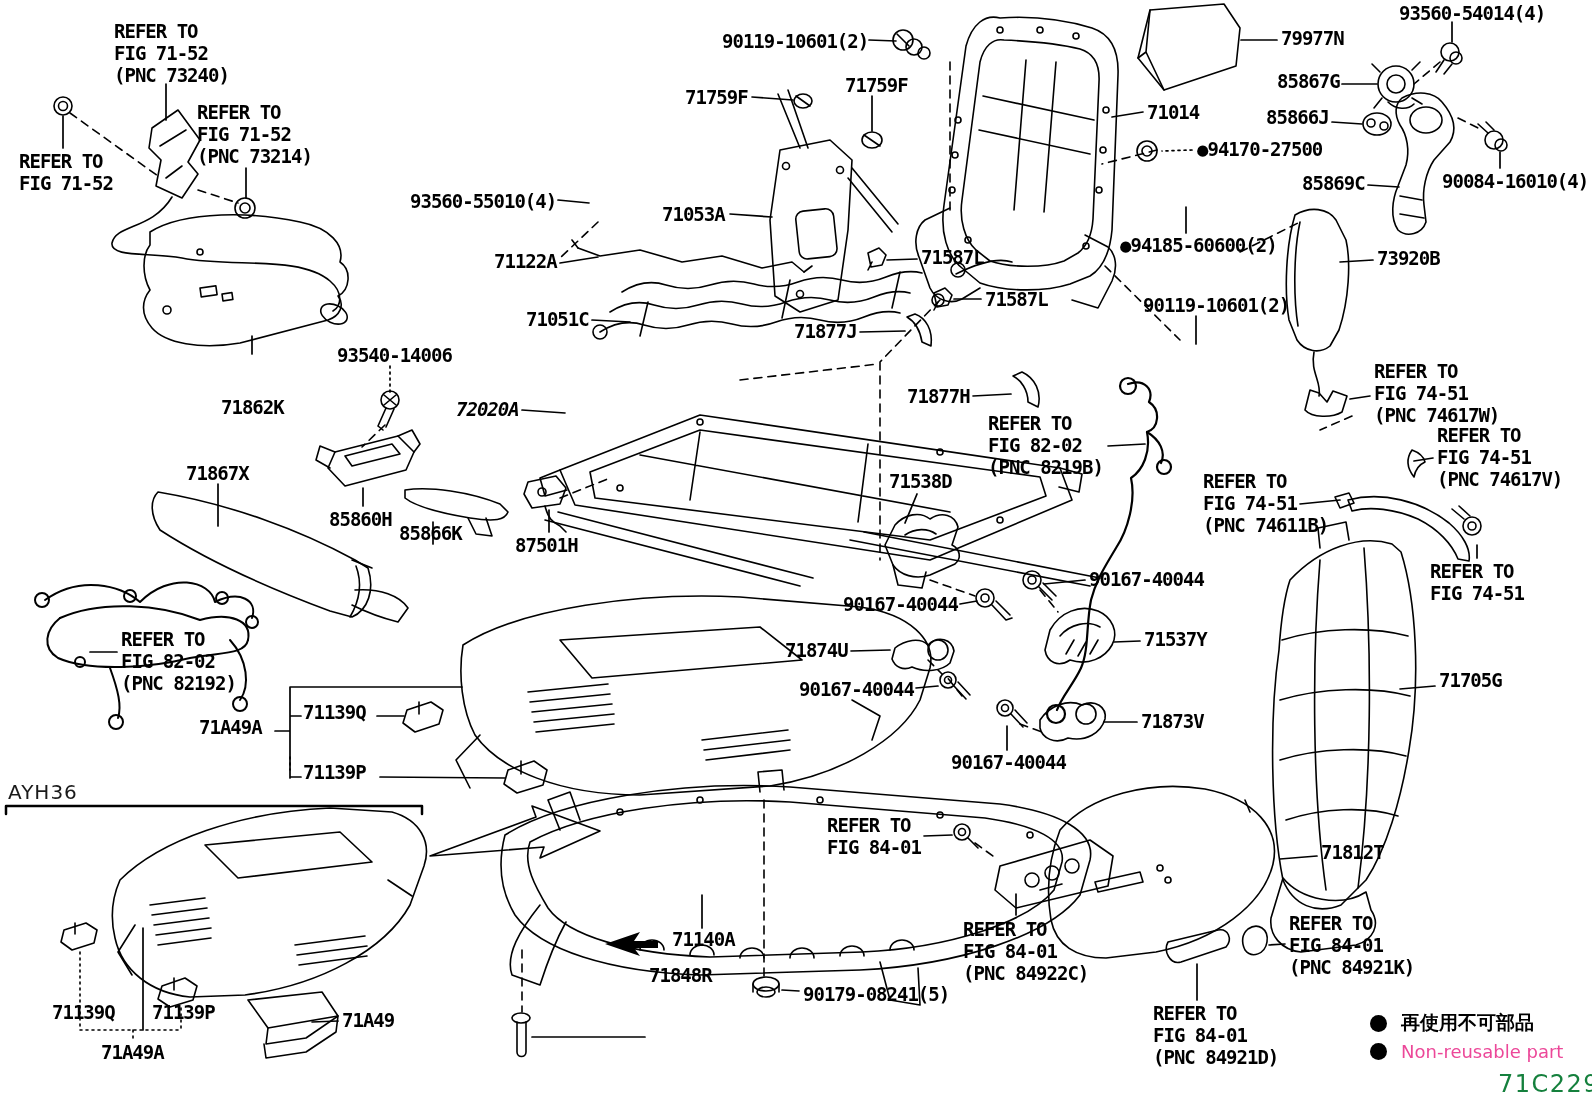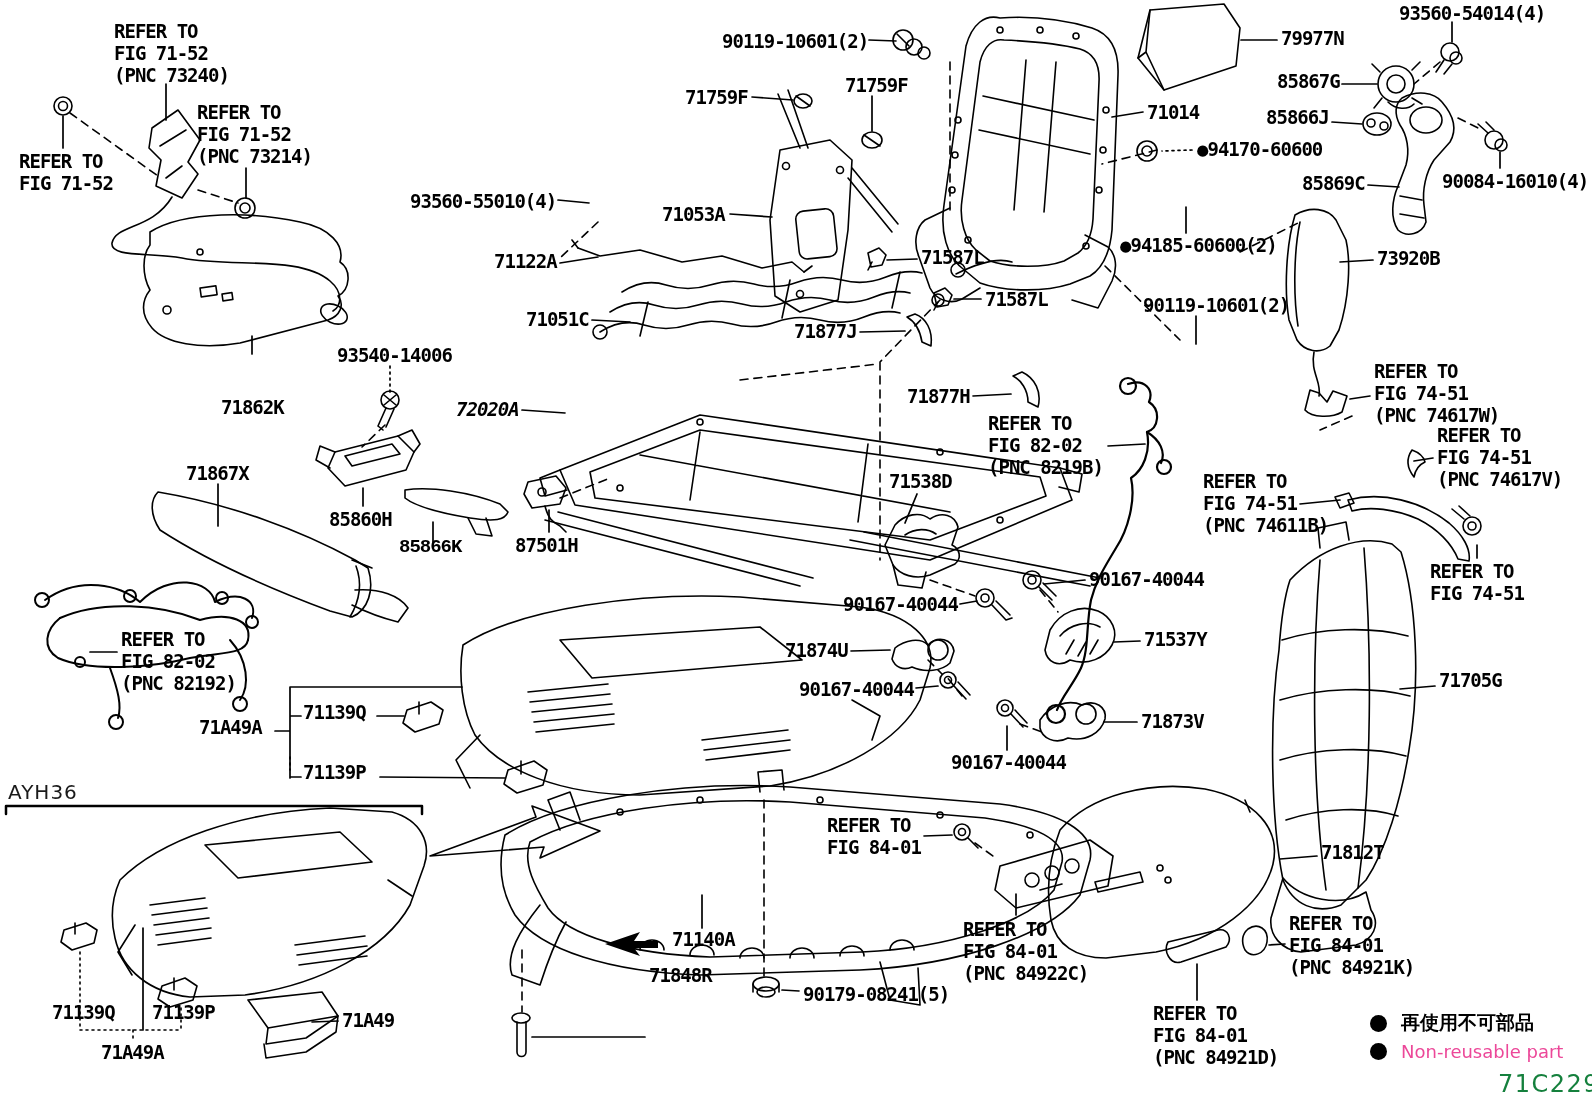--- a/index.html
+++ b/index.html
@@ -487,21 +487,21 @@
       <div class="lbl part" style="left: 845px; top: 74px;">71759F</div>
       <div class="lbl part" style="left: 410px; top: 190px;">93560-55010(4)</div>
       <div class="lbl part" style="left: 662px; top: 203px;">71053A</div>
       <div class="lbl part" style="left: 494px; top: 250px;">71122A</div>
       <div class="lbl part" style="left: 526px; top: 308px;">71051C</div>
       <div class="lbl part" style="left: 337px; top: 344px;">93540-14006</div>
       <div class="lbl part" style="left: 456px; top: 398px; font-style: italic;">72020A</div>
       <div class="lbl part" style="left: 221px; top: 356px; margin-top: 40px;">71862K</div>
       <div class="lbl part" style="left: 186px; top: 462px;">71867X</div>
       <div class="lbl part" style="left: 329px; top: 508px;">85860H</div>
-      <div class="lbl part" style="left: 399px; top: 536px; font-family: Liberation Mono, monospace;">85866K</div>
+      <div class="lbl part" style="left: 399px; top: 522px;">85866K</div>
       <div class="lbl part" style="left: 515px; top: 534px;">87501H</div>
       <div class="lbl part" style="left: 199px; top: 716px;">71A49A</div>
       <div class="lbl part" style="left: 303px; top: 701px;">71139Q</div>
       <div class="lbl part" style="left: 303px; top: 761px;">71139P</div>
       <div class="lbl part" style="left: 52px; top: 1001px;">71139Q</div>
       <div class="lbl part" style="left: 152px; top: 1001px;">71139P</div>
       <div class="lbl part" style="left: 342px; top: 1009px; text-align: center;">71A49</div>
       <div class="lbl part" style="left: 101px; top: 1041px;">71A49A</div>
       <div class="lbl part" style="left: 672px; top: 928px;">71140A</div>
       <div class="lbl part" style="left: 649px; top: 964px; text-align: right;">71848R</div>
@@ -513,21 +513,21 @@
       <div class="lbl part" style="left: 907px; top: 385px;">71877H</div>
       <div class="lbl part" style="left: 889px; top: 470px;">71538D</div>
       <div class="lbl part" style="left: 843px; top: 593px;">90167-40044</div>
       <div class="lbl part" style="left: 1089px; top: 568px;">90167-40044</div>
       <div class="lbl part" style="left: 785px; top: 639px;">71874U</div>
       <div class="lbl part" style="left: 799px; top: 678px;">90167-40044</div>
       <div class="lbl part" style="left: 1144px; top: 628px;">71537Y</div>
       <div class="lbl part" style="left: 1141px; top: 710px;">71873V</div>
       <div class="lbl part" style="left: 951px; top: 751px;">90167-40044</div>
       <div class="lbl part" style="left: 1147px; top: 101px;">71014</div>
-      <div class="lbl part" style="left: 1197px; top: 138px;">●94170-60600</div>
+      <div class="lbl part" style="left: 1197px; top: 138px;">●94170-27500</div>
       <div class="lbl part" style="left: 1281px; top: 27px;">79977N</div>
       <div class="lbl part" style="left: 1399px; top: 2px;">93560-54014(4)</div>
       <div class="lbl part" style="left: 1277px; top: 70px;">85867G</div>
       <div class="lbl part" style="left: 1266px; top: 106px;">85866J</div>
       <div class="lbl part" style="left: 1302px; top: 172px;">85869C</div>
       <div class="lbl part" style="left: 1442px; top: 170px;">90084-16010(4)</div>
       <div class="lbl part" style="left: 1120px; top: 234px;">●94185-60600(2)</div>
       <div class="lbl part" style="left: 1377px; top: 247px;">73920B</div>
       <div class="lbl part" style="left: 1143px; top: 294px;">90119-10601(2)</div>
       <div class="lbl part" style="left: 1439px; top: 669px;">71705G</div>

